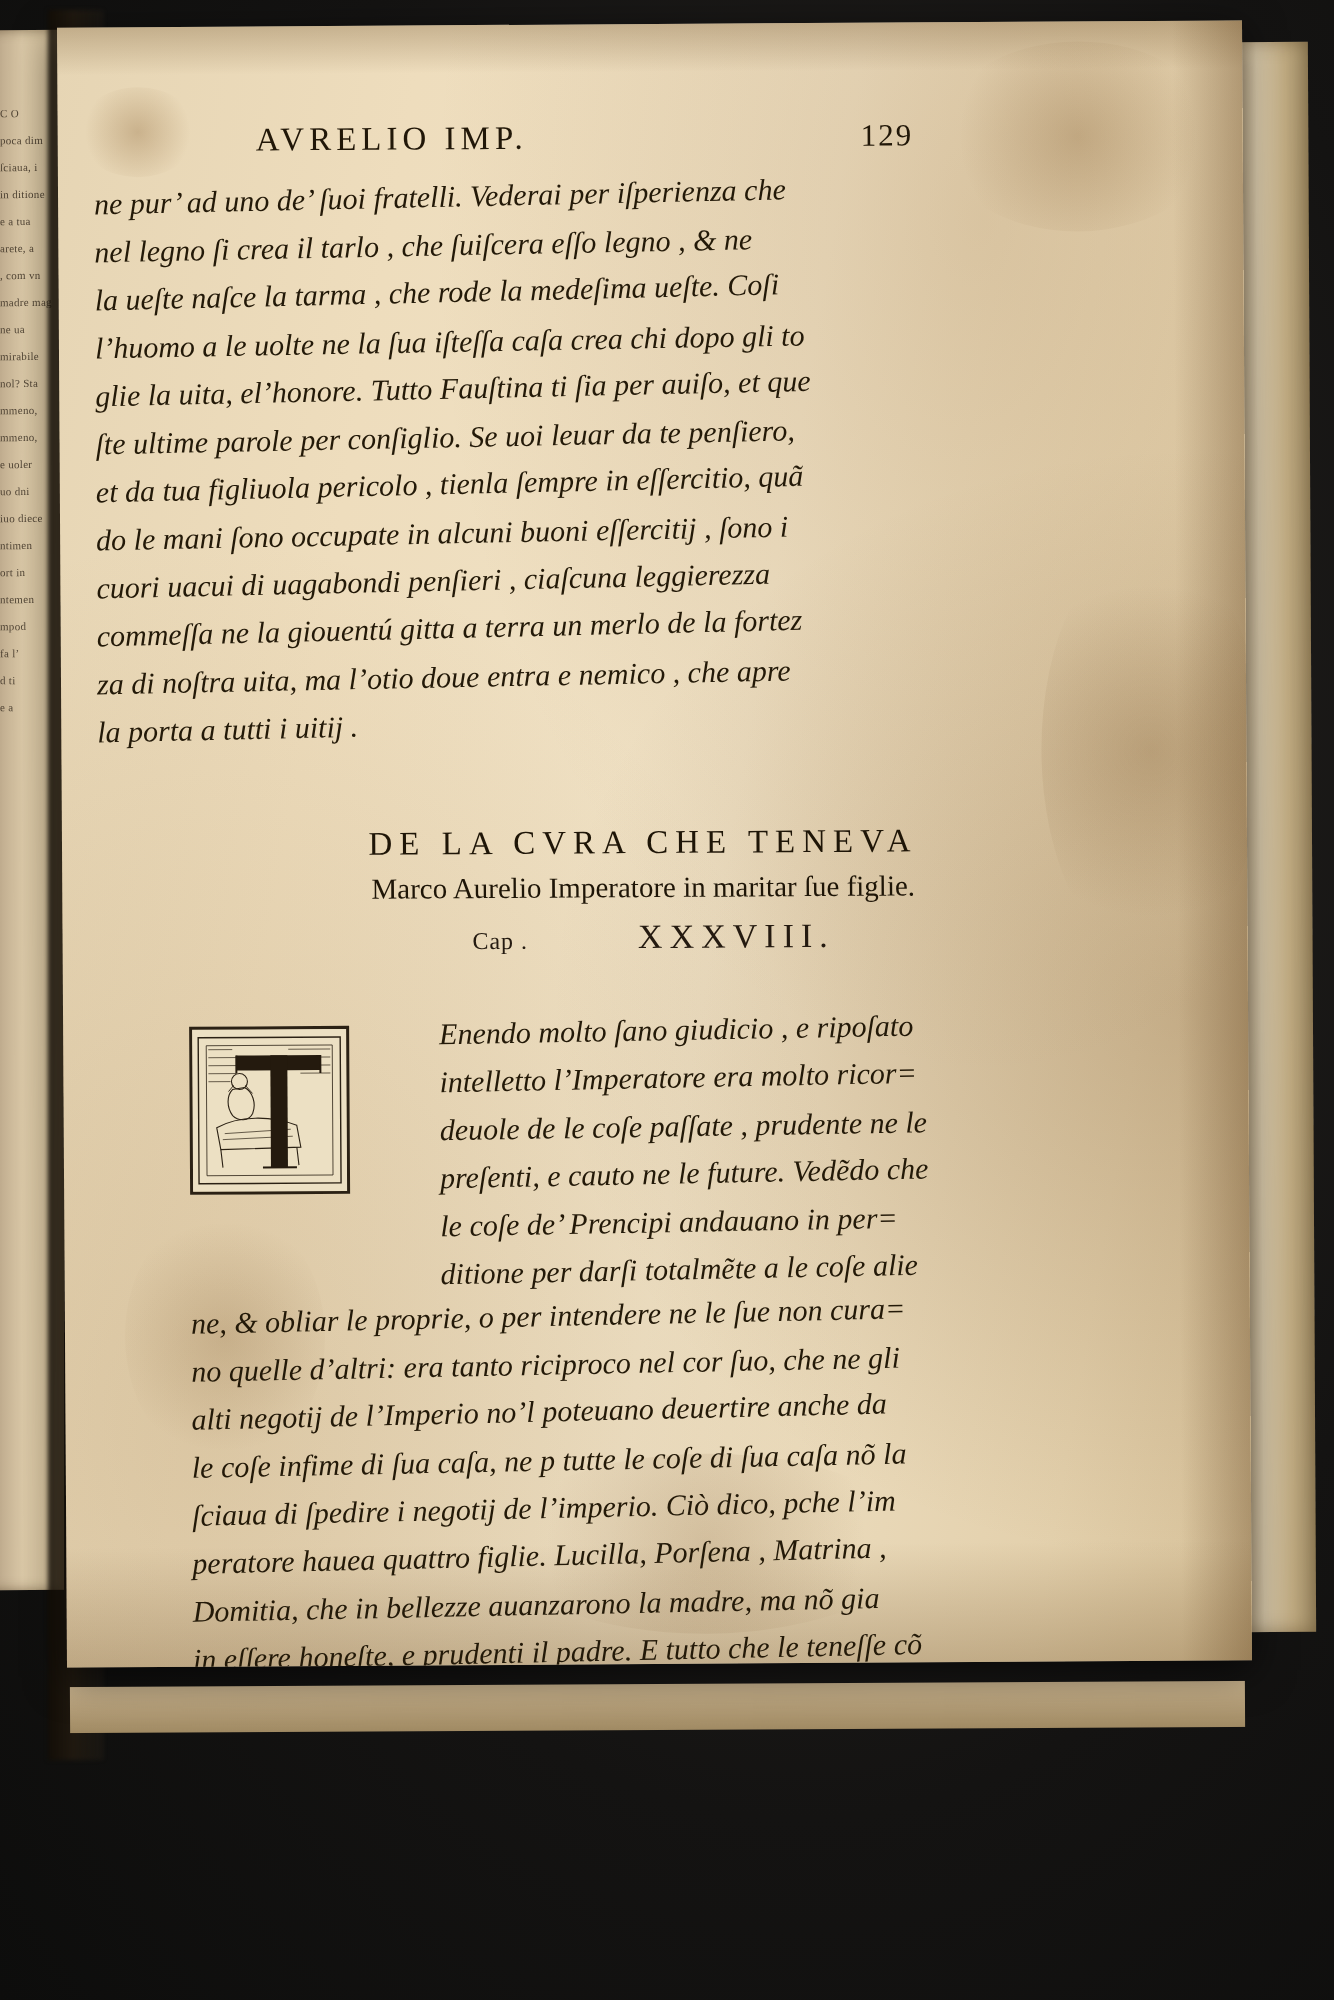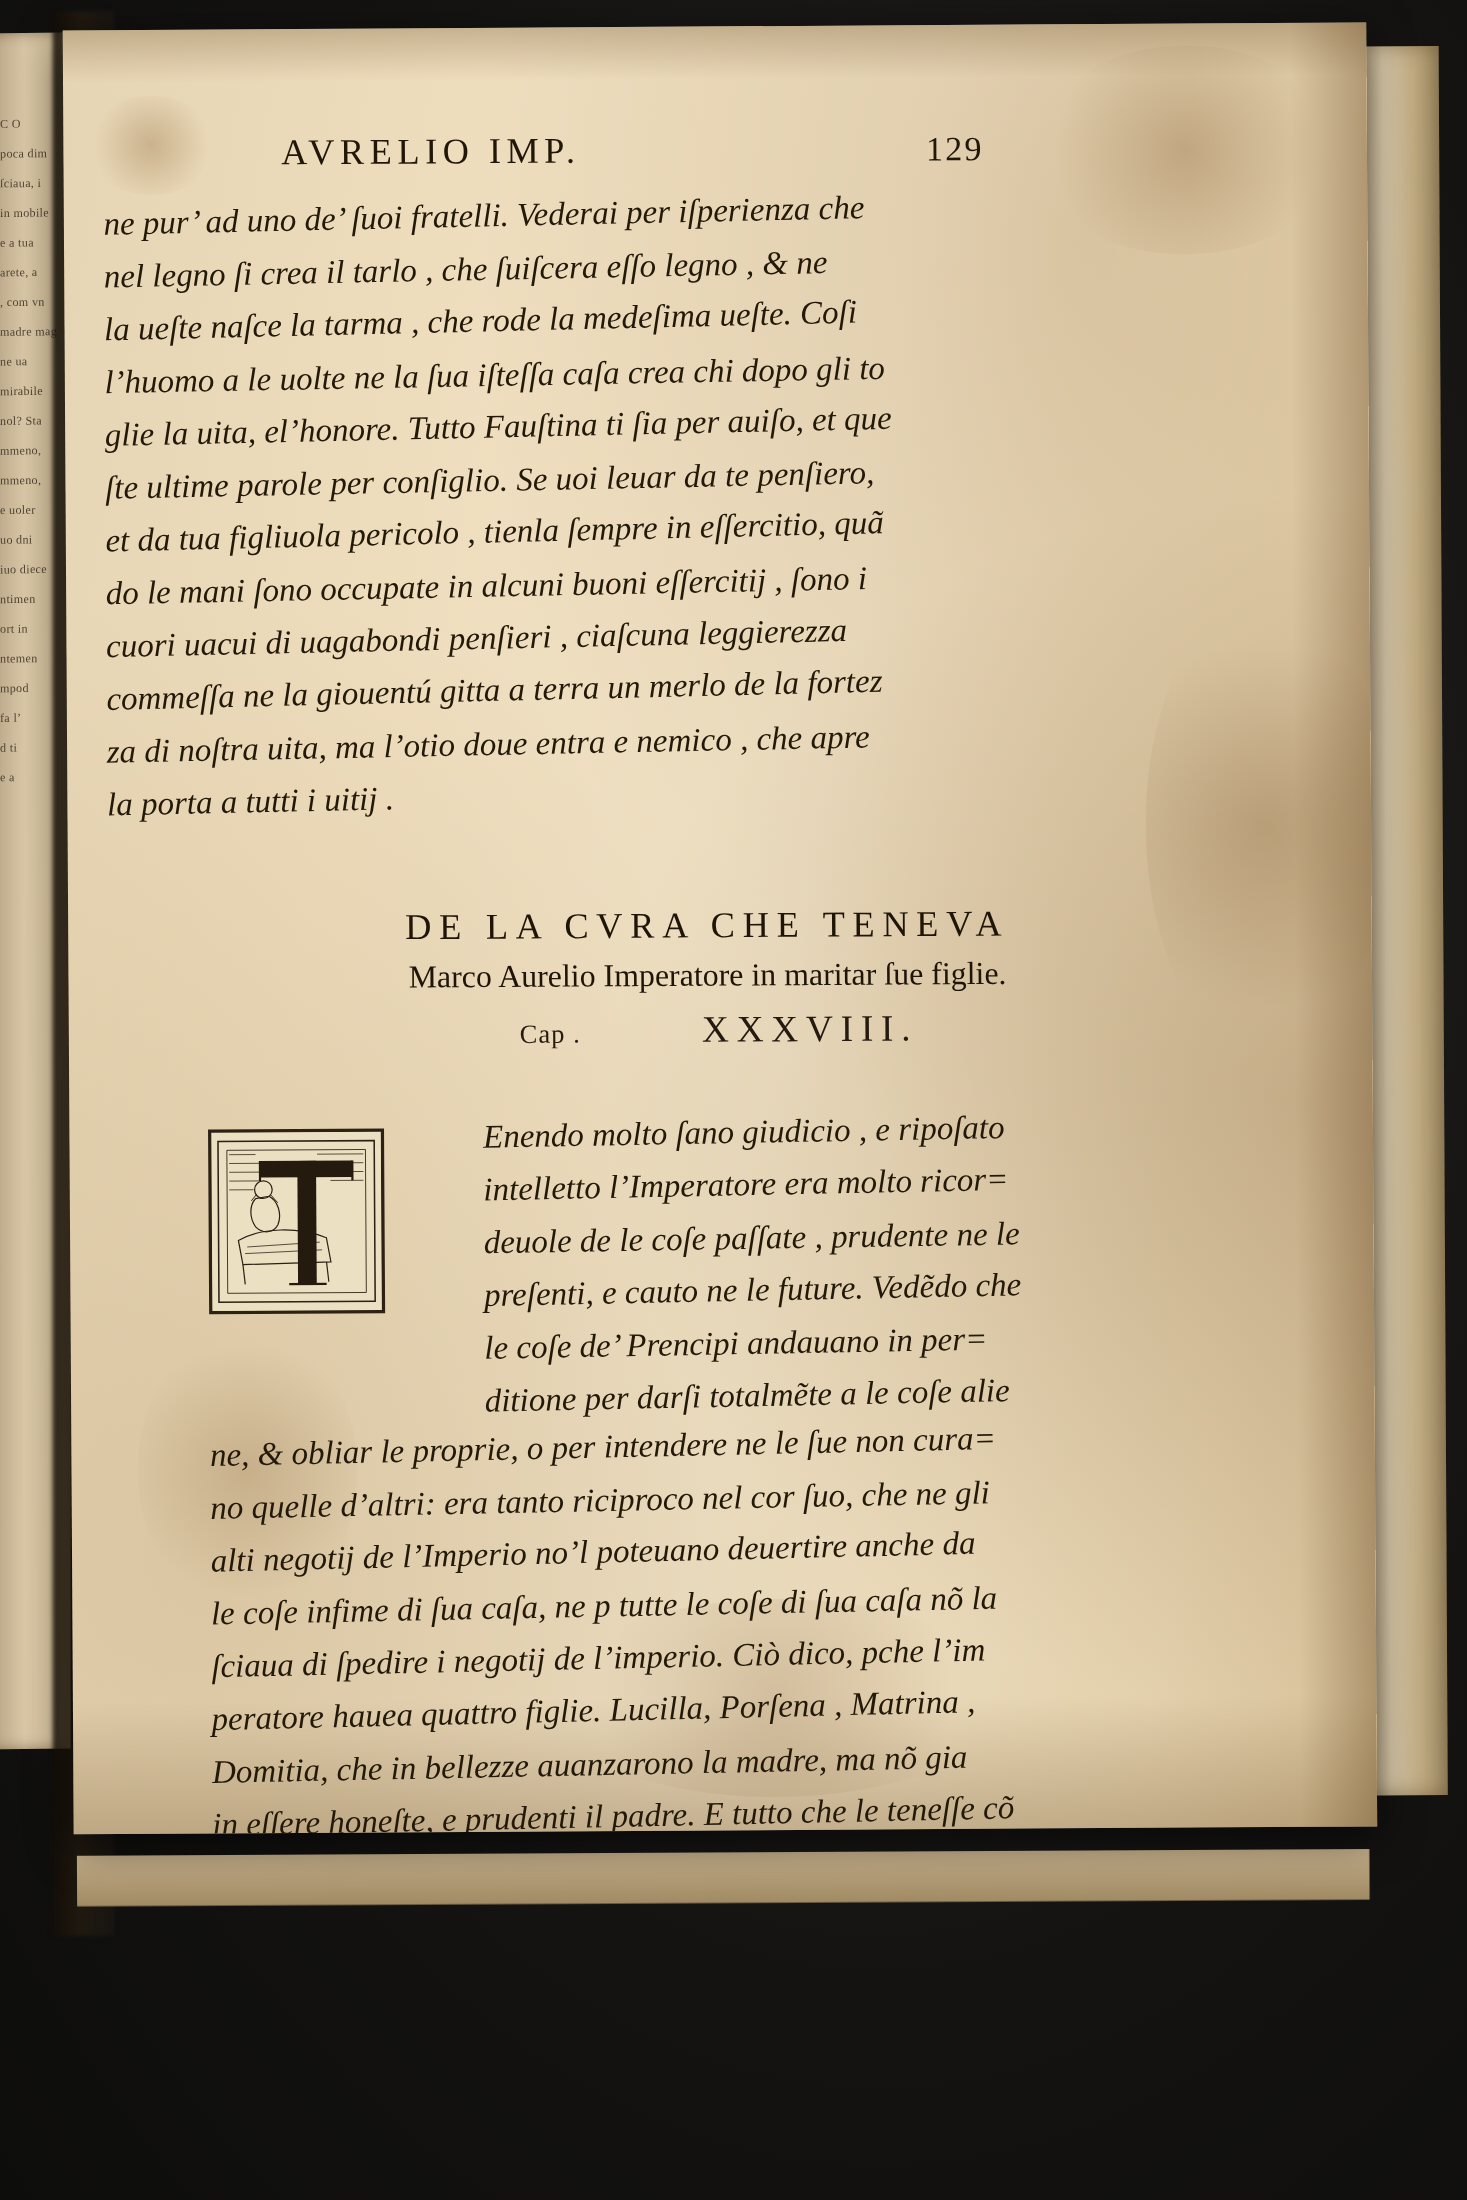--- a/index.html
+++ b/index.html
@@ -111,21 +111,21 @@
     top: 95px;
     width: 700px;
     font-size: 33px;
     letter-spacing: 5px;
     font-family: "Liberation Serif", serif;
     color: #211708;
     white-space: nowrap;
   }
   .folio {
     position: absolute;
-    left: 768px;
+    left: 787px;
     top: 95px;
     font-size: 31px;
     letter-spacing: 2px;
     color: #211708;
   }
 
   .body-block {
     position: absolute;
     left: 20px;
     top: 160px;
@@ -228,21 +228,21 @@
 
 <div id="page">
 
   <div class="backdrop"></div>
 
   <div class="left-page">
     <div class="lcol" id="leftcol">
         <div>C O</div>
         <div>poca dim</div>
         <div>ſciaua, i</div>
-        <div>in mobile</div>
+        <div>in ditione</div>
         <div>e a tua</div>
         <div>arete, a</div>
         <div>, com vn</div>
         <div>madre mag</div>
         <div>ne ua</div>
         <div>mirabile</div>
         <div>nol? Sta</div>
         <div>mmeno,</div>
         <div>mmeno,</div>
         <div>e uoler</div>

